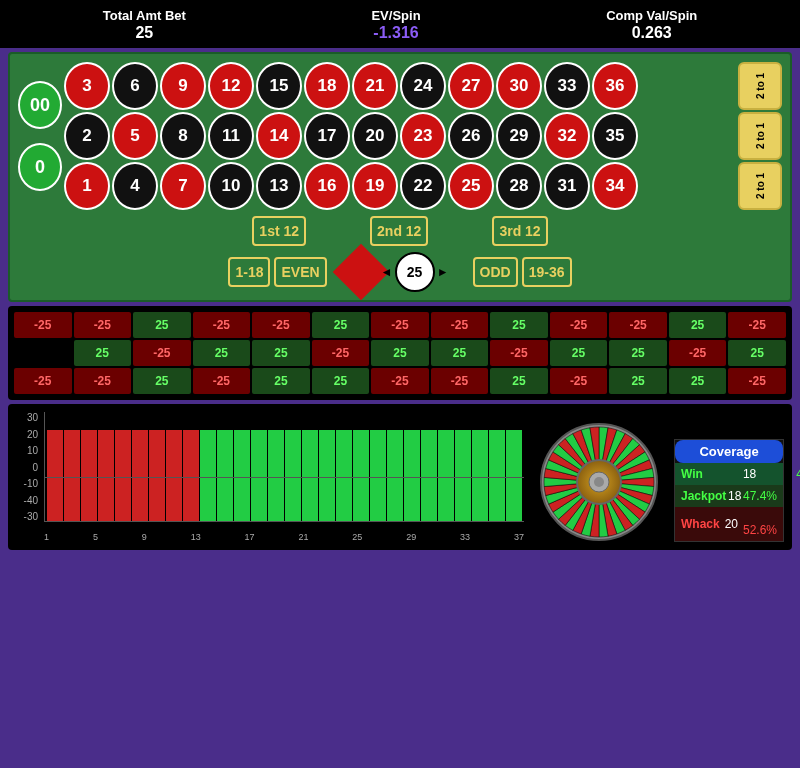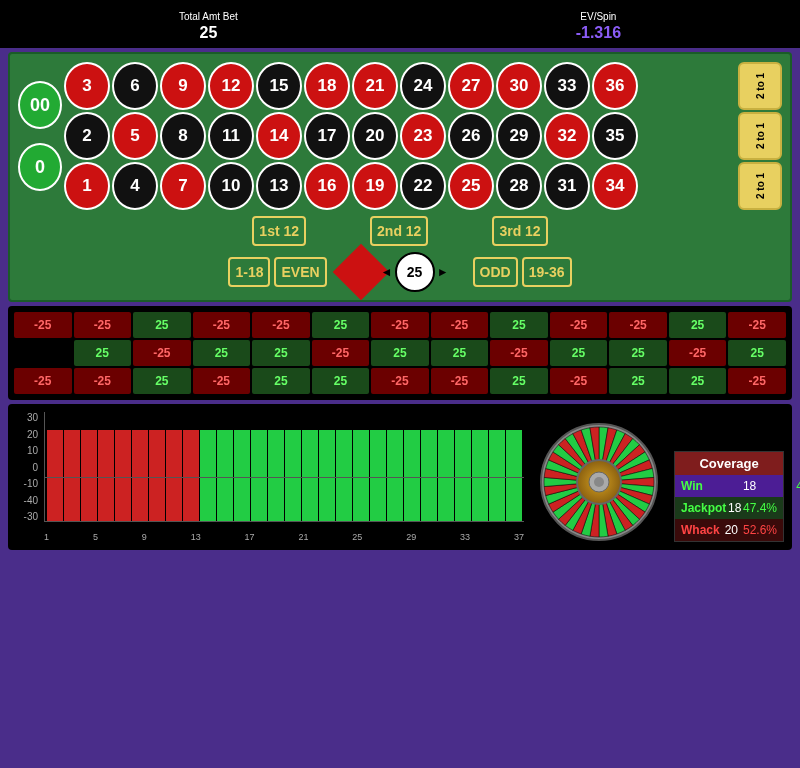--- a/index.html
+++ b/index.html
@@ -14,22 +14,22 @@
     
     .header {
       background: #000;
       color: #fff;
       display: flex;
       justify-content: space-around;
       padding: 6px 10px;
       text-align: center;
     }
     .header-item label {
-      font-size: 10px;
-      font-weight: normal;
+      font-size: 13px;
+      font-weight: bold;
     }
     .header-item .value {
       font-size: 16px;
       font-weight: bold;
       display: block;
     }
     .header-item .value.red { color: #8b5cf6; }
     .header-item .value.white { color: #fff; }
 
     
@@ -329,57 +329,62 @@
 
     
     .coverage-table {
       width: 110px;
       background: #111;
       border: 1px solid #333;
       font-size: 12px;
     }
 
     .coverage-header {
-      background: #7f1d1d;
+      background: #1d4ed8;
       color: #fff;
       text-align: center;
       padding: 4px;
       font-weight: bold;
       font-size: 13px;
+      border-radius: 8px;
     }
 
     .cov-row {
       display: flex;
       padding: 4px 6px;
       justify-content: space-between;
       align-items: center;
     }
 
-    .cov-row.win { background: #4c1d95; gap: 40px; }
+    .cov-row.win { background: #14532d; gap: 40px; }
     .cov-row.jackpot { background: #1a3a1a; }
     .cov-row.whack { background: #3a0a0a; }
 
     .cov-label { font-weight: bold; }
     .cov-label.green { color: #44ff44; }
     .cov-label.red { color: #ff4444; }
     .cov-count { color: #fff; }
     .cov-pct.green { color: #44ff44; }
-    .cov-pct.red { color: #ff4444; }
+    .cov-pct.red { color: #ff4444; margin-top: 12px; }
   </style>
 </head>
 <body>
 
 <div class="header">
   <div class="header-item">
     <label>Total Amt Bet</label>
     <span class="value white">25</span>
   </div>
   <div class="header-item">
     <label>EV/Spin</label>
     <span class="value red">-1.316</span>
+  </div>
+  <div class="header-item">
+    <label>Comp Val/Spin</label>
+    <span class="value white">0.263</span>
   </div>
 </div>
 
 <div class="roulette-table">
   <div class="numbers-grid">
 
     <div class="zero-col">
       <div class="zero-oval">00</div>
       <div class="zero-oval">0</div>
     </div>

